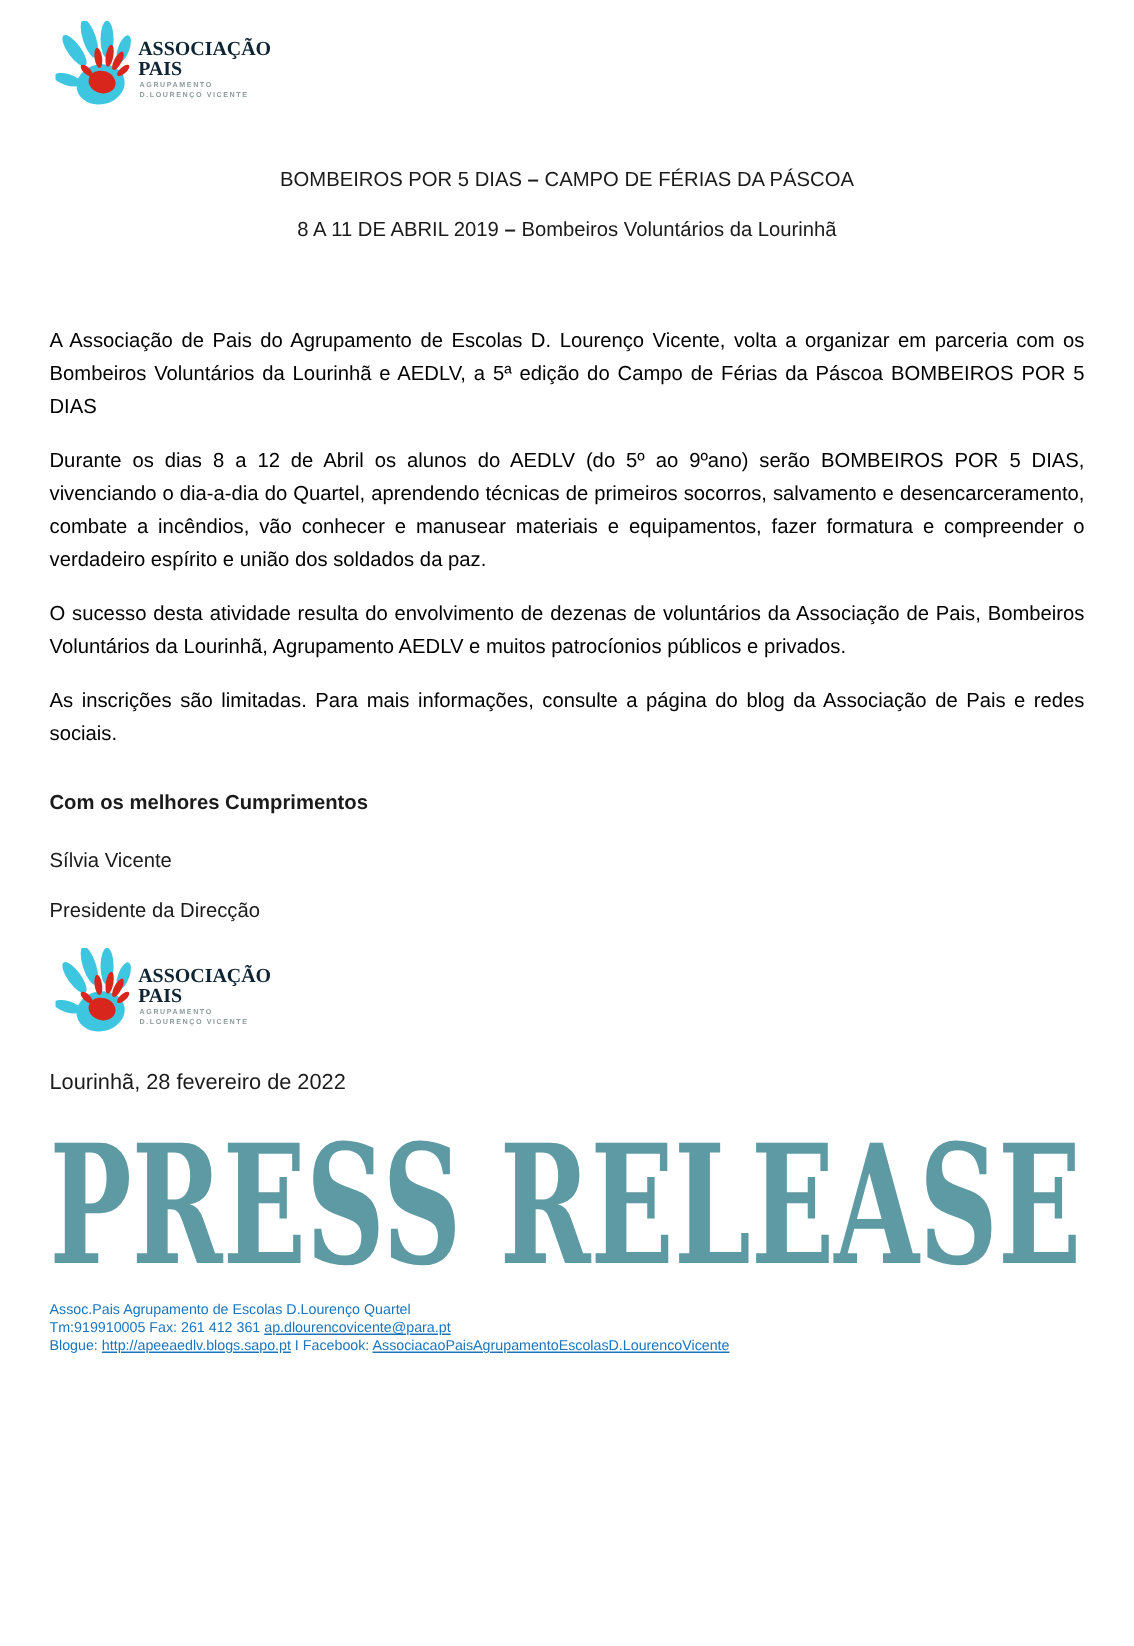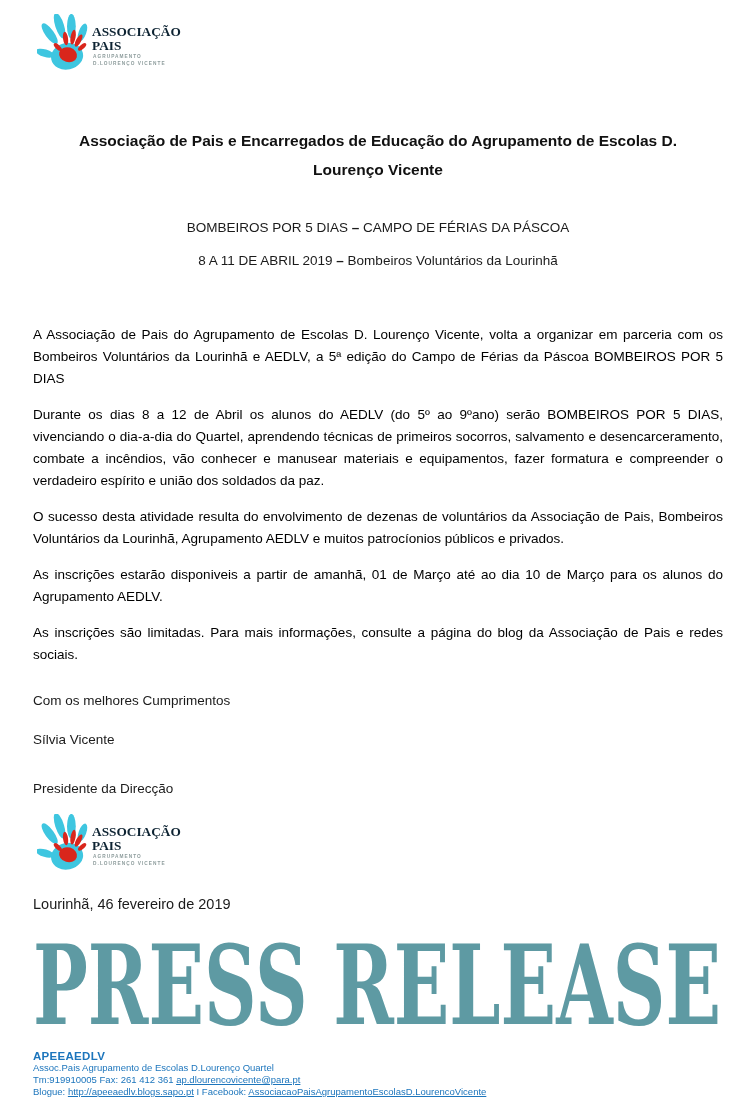--- a/index.html
+++ b/index.html
@@ -41,23 +41,23 @@
 
   
   .body-block { margin-top: 56px; }
   .para {
     margin: 0 0 14px 0;
     font-size: 13.5px;
     line-height: 22px;
     text-align: justify;
     color: #000000;
   }
-  .closing-line { margin-top: 24px; font-size: 13.5px; line-height: 22px; }
+  .closing-line { margin-top: 24px; font-size: 13.5px; line-height: 22px; font-weight: bold; }
   .sig-line     { margin-top: 17px; font-size: 13.5px; line-height: 22px; }
-  .role-line    { margin-top: 27px; font-size: 13.5px; line-height: 22px; }
+  .role-line    { margin-top: 11px; font-size: 13.5px; line-height: 22px; }
 
   .date-line { margin-top: 20px; font-size: 14.5px; color: #1b1b1b; }
 
   
   .banner { margin-top: 24px; }
   .banner svg { display: block; }
   .banner text {
     font-family: "DejaVu Serif", serif;
     font-weight: bold;
   }
@@ -108,34 +108,32 @@
         <ellipse cx="41" cy="15" rx="4.4" ry="12" transform="rotate(12 41 15)"></ellipse>
         <ellipse cx="50" cy="24" rx="3.8" ry="9" transform="rotate(32 50 24)"></ellipse>
       </g>
       <text class="logo-name" x="58" y="23" font-size="14">ASSOCIAÇÃO</text>
       <text class="logo-name" x="58" y="37" font-size="14">PAIS</text>
       <text class="logo-small" x="59" y="46" font-size="5">AGRUPAMENTO</text>
       <text class="logo-small" x="59" y="53" font-size="5">D.LOURENÇO VICENTE</text>
     </svg>
   </div>
 
-  <div class="doc-title">Associação de Pais e Encarregados de Educação do Agrupamento de Escolas D. Lourenço Vicente</div>
 
   <div class="sub-line first">
     <span>BOMBEIROS POR 5 DIAS </span><span class="dash">–</span><span> CAMPO DE FÉRIAS DA PÁSCOA</span>
   </div>
   <div class="sub-line second">
     <span>8 A 11 DE ABRIL 2019 </span><span class="dash">–</span><span> Bombeiros Voluntários da Lourinhã</span>
   </div>
 
   <div class="body-block">
     <p class="para">A Associação de Pais do Agrupamento de Escolas D. Lourenço Vicente, volta a organizar em parceria com os Bombeiros Voluntários da Lourinhã e AEDLV, a 5ª edição do Campo de Férias da Páscoa BOMBEIROS POR 5 DIAS</p>
     <p class="para">Durante os dias 8 a 12 de Abril os alunos do AEDLV (do 5º ao 9ºano) serão BOMBEIROS POR 5 DIAS, vivenciando o dia-a-dia do Quartel, aprendendo técnicas de primeiros socorros, salvamento e desencarceramento, combate a incêndios, vão conhecer e manusear materiais e equipamentos, fazer formatura e compreender o verdadeiro espírito e união dos soldados da paz.</p>
     <p class="para">O sucesso desta atividade resulta do envolvimento de dezenas de voluntários da Associação de Pais, Bombeiros Voluntários da Lourinhã, Agrupamento AEDLV e muitos patrocíonios públicos e privados.</p>
-    <p class="para">As inscrições estarão disponiveis a partir de amanhã, 01 de Março até ao dia 10 de Março para os alunos do Agrupamento AEDLV.</p>
     <p class="para">As inscrições são limitadas. Para mais informações, consulte a página do blog da Associação de Pais e redes sociais.</p>
 
     <div class="closing-line">Com os melhores Cumprimentos</div>
     <div class="sig-line">Sílvia Vicente</div>
     <div class="role-line">Presidente da Direcção</div>
   </div>
 
   <div class="logo-wrap second">
     <svg class="logo-svg" width="152" height="62" viewBox="0 0 160 64">
       <g fill="#3ec6e0" transform="rotate(-12 30 36)">
@@ -154,30 +152,29 @@
         <ellipse cx="41" cy="15" rx="4.4" ry="12" transform="rotate(12 41 15)"></ellipse>
         <ellipse cx="50" cy="24" rx="3.8" ry="9" transform="rotate(32 50 24)"></ellipse>
       </g>
       <text class="logo-name" x="58" y="23" font-size="14">ASSOCIAÇÃO</text>
       <text class="logo-name" x="58" y="37" font-size="14">PAIS</text>
       <text class="logo-small" x="59" y="46" font-size="5">AGRUPAMENTO</text>
       <text class="logo-small" x="59" y="53" font-size="5">D.LOURENÇO VICENTE</text>
     </svg>
   </div>
 
-  <div class="date-line">Lourinhã, 46 fevereiro de 2019</div>
+  <div class="date-line">Lourinhã, 28 fevereiro de 2022</div>
 
   <div class="banner">
     <svg width="690" height="96" viewBox="0 0 690 96">
       <text x="0" y="88" font-size="110" textLength="688" lengthAdjust="spacingAndGlyphs" fill="#5e9aa3">PRESS RELEASE</text>
     </svg>
   </div>
 
   <div class="footer">
-    <div class="footer-org">APEEAEDLV</div>
     <div class="footer-line">Assoc.Pais Agrupamento de Escolas D.Lourenço Quartel</div>
     <div class="footer-line">
       <span>Tm:919910005  Fax: 261 412 361 </span><span class="flink">ap.dlourencovicente@para.pt</span>
     </div>
     <div class="footer-line">
       <span>Blogue: </span><span class="flink">http://apeeaedlv.blogs.sapo.pt</span><span> I Facebook: </span><span class="flink">AssociacaoPaisAgrupamentoEscolasD.LourencoVicente</span>
     </div>
   </div>
 
 </div>

